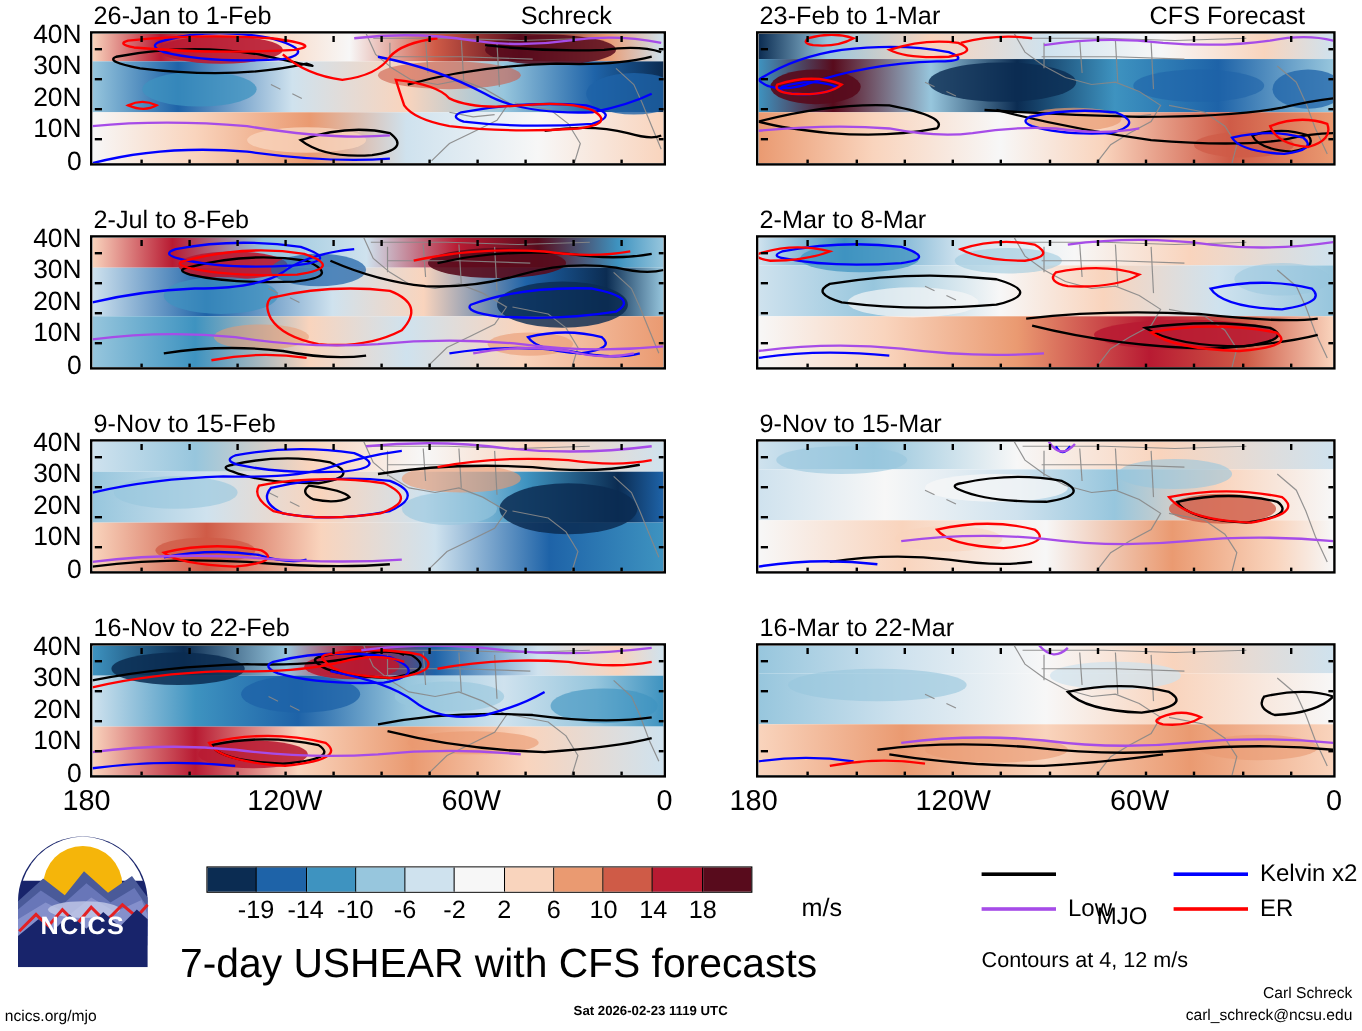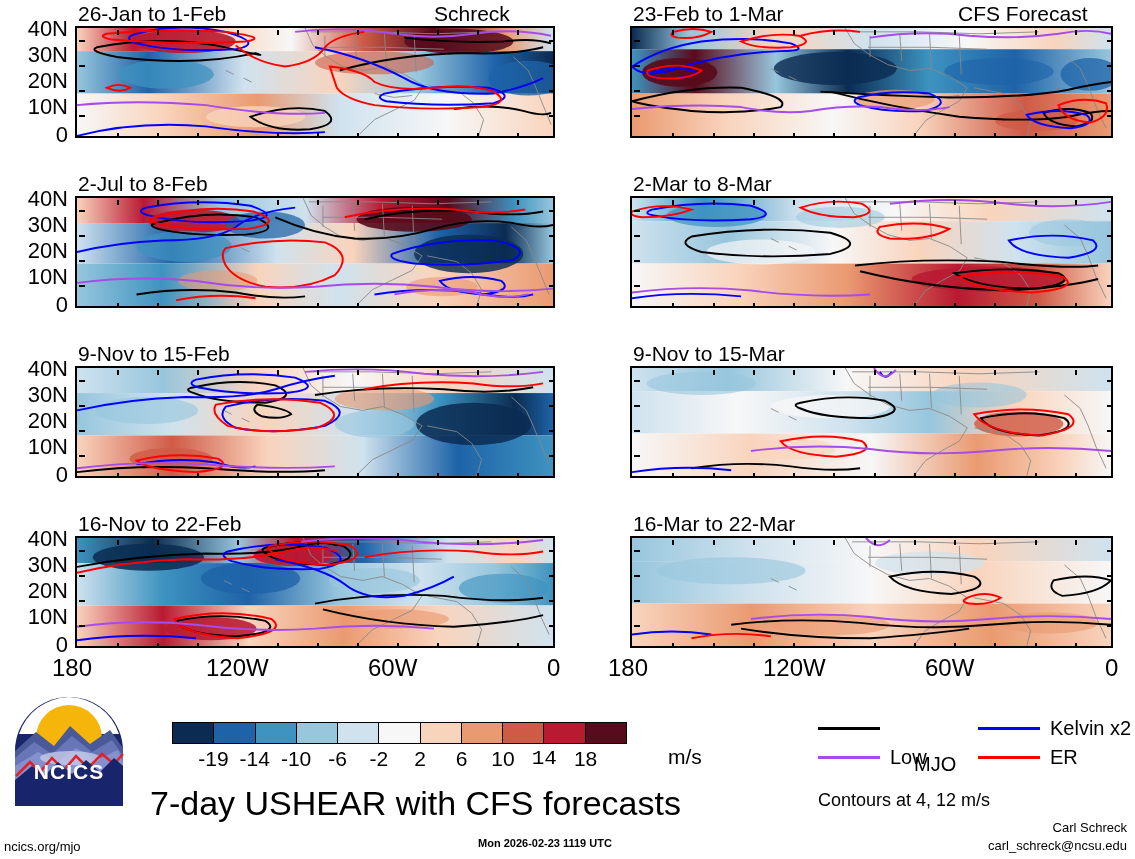--- a/index.html
+++ b/index.html
@@ -923,21 +923,21 @@
 </div>
 <div id="cbar-ticks">
   <span style="left:41.4px;">-19</span>
   <span style="left:82.7px;">-14</span>
   <span style="left:124.1px;">-10</span>
   <span style="left:165.5px;">-6</span>
   <span style="left:206.8px;">-2</span>
   <span style="left:248.2px;">2</span>
   <span style="left:289.5px;">6</span>
   <span style="left:330.9px;">10</span>
-  <span style="left:372.3px;font-family:Liberation Mono, monospace;">14</span>
+  <span style="left:372.3px;">14</span>
   <span style="left:413.6px;">18</span>
 </div>
 <div id="cbar-unit">m/s</div>
 
 <div class="lg-line" style="left:818px;top:727px;width:62px;background:#000000;"></div>
 <div class="lg-text" style="left:890px;top:754px;margin-left:24px;">MJO</div>
 
 <div class="lg-line" style="left:978px;top:727px;width:62px;background:#0000ff;"></div>
 <div class="lg-text" style="left:1050px;top:718px;">Kelvin x2</div>
 
@@ -956,16 +956,16 @@
   <path d="M1 55 L22 36 L40 50 L56 30 L76 48 L96 34 L109 52 L109 76 L1 76 Z" fill="#4a5a99"></path>
   <path d="M1 62 L20 46 L38 58 L58 40 L78 56 L98 44 L109 60 L109 84 L1 84 Z" fill="#6a78bb" opacity="0.92"></path>
   <path d="M1 70 L24 56 L44 66 L62 52 L82 64 L104 54 L109 66 L109 92 L1 92 Z" fill="#8b95cf" opacity="0.85"></path>
   <ellipse cx="56" cy="62" rx="30" ry="7" fill="#c3cbe8" opacity="0.8"></ellipse>
   <path d="M2 80 L16 66 L26 76 L38 62 L50 74 L62 60 L74 72 L88 58 L100 68 L109 58" stroke="#e32124" stroke-width="2.5" fill="none"></path>
   <path d="M1 84 L18 70 L30 80 L44 66 L58 78 L72 64 L86 76 L100 62 L109 70 L109 110 L1 110 Z" fill="#18246b"></path>
 </svg>
 <div id="logo-word">NCICS</div>
 
 <div id="main-title">7-day USHEAR with CFS forecasts</div>
-<div id="timestamp">Mon 2026-02-23 1119 UTC</div>
+<div id="timestamp">Sat 2026-02-23 1119 UTC</div>
 <div id="site-url">ncics.org/mjo</div>
 <div id="author">Carl Schreck</div>
 <div id="author-email">carl_schreck@ncsu.edu</div>
 
 </body></html>

